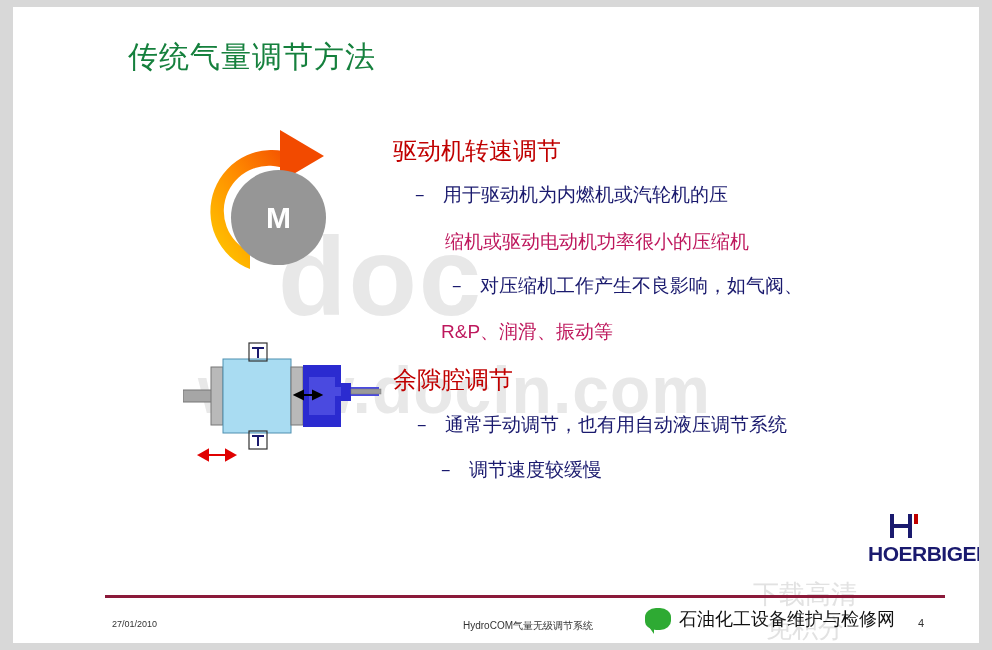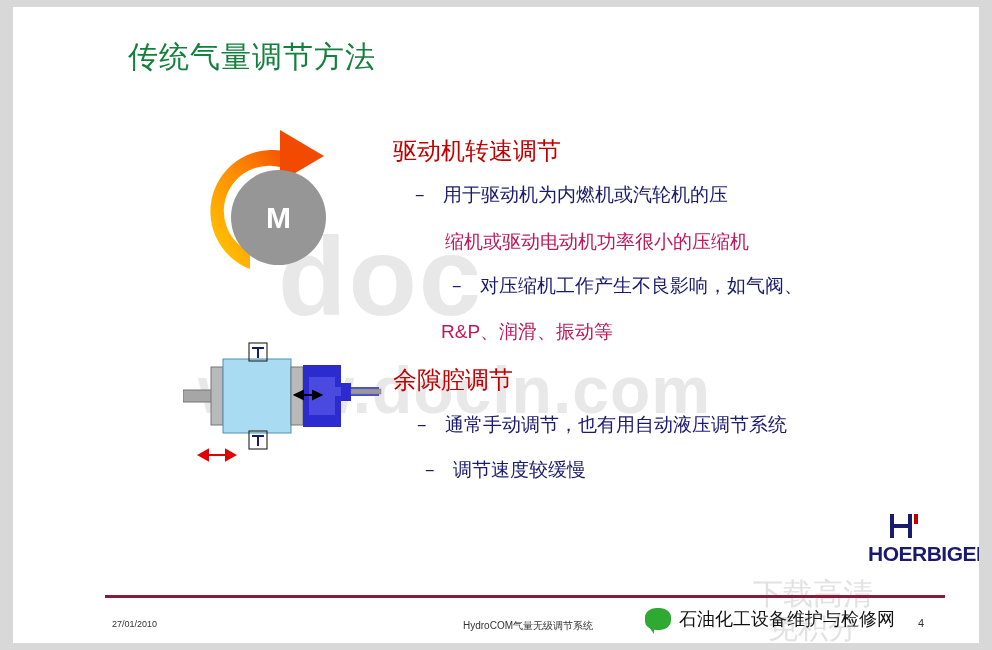--- a/index.html
+++ b/index.html
@@ -38,21 +38,21 @@
     position: absolute;
     color: #e8e8e8;
     font-family: "Liberation Sans", sans-serif;
     font-weight: bold;
     pointer-events: none;
     user-select: none;
   }
   .wm1 { left: 265px; top: 205px; font-size: 112px; letter-spacing: 2px; }
   .wm2 { left: 185px; top: 345px; font-size: 66px; letter-spacing: 1px; }
   .wm3 {
-    left: 740px; top: 570px; font-size: 30px; color: #e2e2e2;
+    left: 740px; top: 570px; font-size: 26px; color: #e2e2e2;
     font-family: "DejaVu Sans", sans-serif; font-weight: normal;
     line-height: 34px; text-align: center;
   }
   
   .sec-head {
     position: absolute;
     font-size: 24px;
     color: #c00000;
     font-family: "DejaVu Sans", "Liberation Sans", sans-serif;
     white-space: nowrap;
@@ -216,21 +216,21 @@
   <div class="bullet" style="left:408px; top:266px;margin-left:31px;">
     <span class="dash">–</span><span>对压缩机工作产生不良影响，如气阀、</span>
   </div>
   <div class="cont" style="left:428px; top:312px;">R&amp;P、润滑、振动等</div>
 
   <div class="sec-head" style="left:380px; top:357px;">余隙腔调节</div>
 
   <div class="bullet" style="left:404px; top:405px;">
     <span class="dash">–</span><span>通常手动调节，也有用自动液压调节系统</span>
   </div>
-  <div class="bullet" style="left:412px; top:450px;">
+  <div class="bullet" style="left:428px; top:450px;">
     <span class="dash">–</span><span>调节速度较缓慢</span>
   </div>
 
   <div class="logo-wrap">
     <svg width="40" height="30" viewBox="0 0 40 30" style="position:absolute; left:18px; top:0px;">
       <rect x="4" y="2" width="4" height="24" fill="#1a1a6e"></rect>
       <rect x="22" y="2" width="4" height="24" fill="#1a1a6e"></rect>
       <rect x="8" y="12" width="14" height="4" fill="#1a1a6e"></rect>
       <rect x="28" y="2" width="4" height="10" fill="#c00000"></rect>
     </svg>

